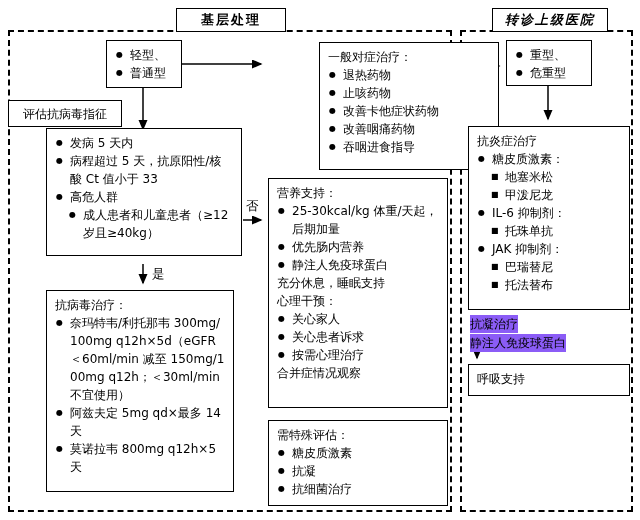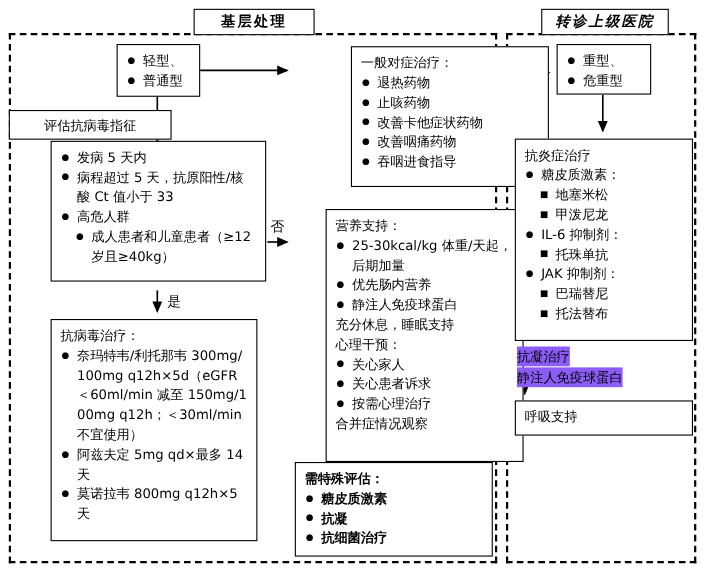--- a/index.html
+++ b/index.html
@@ -68,21 +68,21 @@
   <span>转诊上级医院</span>
 </div>
 
 <div class="nbox" style="left:106px; top:40px; width:76px; height:48px;">
   <ul>
     <li class="dot">轻型、</li>
     <li class="dot">普通型</li>
   </ul>
 </div>
 
-<div class="nbox centered" style="left:8px; top:100px; width:148px; height:27px;">
+<div class="nbox centered" style="left:8px; top:100px; width:114px; height:27px;">
   <span>评估抗病毒指征</span>
 </div>
 
 <div class="nbox" style="left:46px; top:128px; width:196px; height:128px;">
   <ul>
     <li class="dot">发病 5 天内</li>
     <li class="dot">病程超过 5 天，抗原阳性/核酸 Ct 值小于 33</li>
     <li class="dot">高危人群</li>
     <li class="dot sub">成人患者和儿童患者（≥12 岁且≥40kg）</li>
   </ul>
@@ -104,38 +104,38 @@
   <div class="title">一般对症治疗：</div>
   <ul>
     <li class="dot">退热药物</li>
     <li class="dot">止咳药物</li>
     <li class="dot">改善卡他症状药物</li>
     <li class="dot">改善咽痛药物</li>
     <li class="dot">吞咽进食指导</li>
   </ul>
 </div>
 
-<div class="nbox" style="left:268px; top:190px; width:180px; height:230px;margin-left:28px;">
+<div class="nbox" style="left:268px; top:178px; width:180px; height:230px;">
   <div class="title">营养支持：</div>
   <ul>
     <li class="dot">25-30kcal/kg 体重/天起，后期加量</li>
     <li class="dot">优先肠内营养</li>
     <li class="dot">静注人免疫球蛋白</li>
   </ul>
   <div class="title">充分休息，睡眠支持</div>
   <div class="title">心理干预：</div>
   <ul>
     <li class="dot">关心家人</li>
     <li class="dot">关心患者诉求</li>
     <li class="dot">按需心理治疗</li>
   </ul>
   <div class="title">合并症情况观察</div>
 </div>
 
-<div class="nbox" style="left:268px; top:420px; width:180px; height:86px;font-weight:bold;">
+<div class="nbox" style="left:268px; top:420px; width:180px; height:86px;">
   <div class="title">需特殊评估：</div>
   <ul>
     <li class="dot">糖皮质激素</li>
     <li class="dot">抗凝</li>
     <li class="dot">抗细菌治疗</li>
   </ul>
 </div>
 
 <div class="nbox" style="left:506px; top:40px; width:86px; height:46px;">
   <ul>

